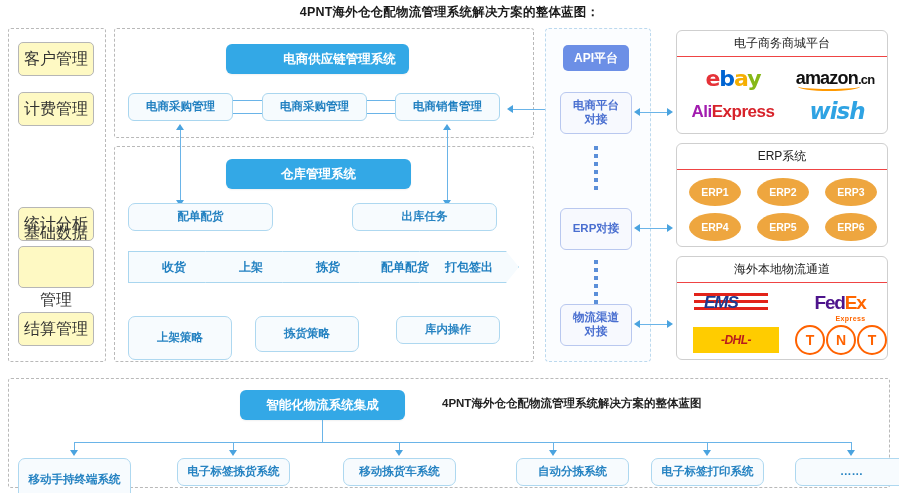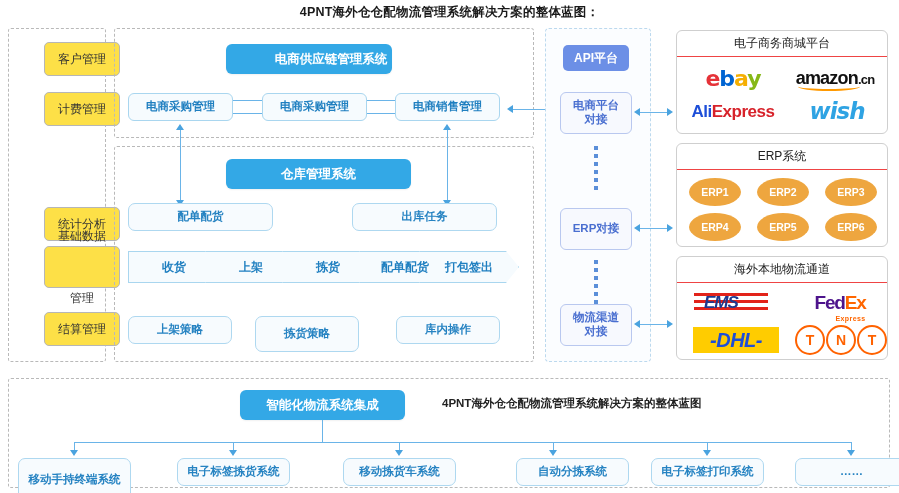--- a/index.html
+++ b/index.html
@@ -28,22 +28,22 @@
     position:absolute;border:1px dashed #bcd9ee;border-radius:4px;background:#fbfdff;
   }
 
   
   .gbox{
     position:absolute;box-sizing:border-box;
     display:flex;align-items:center;justify-content:center;text-align:center;
     line-height:1.18;
   }
   .sb-item{
-    border:1px solid #b6b6b6;border-radius:5px;background:#fde047;
-    font-size:12px;color:#333;margin-left:26px;
+    border:1px solid #b6b6b6;border-radius:5px;background:#fef9c3;
+    font-size:16px;color:#333;
   }
   .blue-head{
     background:#33a8e6;border-radius:6px;color:#fff;font-size:12.5px;font-weight:700;
     box-shadow:0 1px 2px rgba(0,0,0,.06);
   }
   .lite{
     background:#f6fbfe;border:1px solid #a9d6ef;border-radius:6px;
     color:#1f7fc0;font-size:11.5px;font-weight:700;
   }
   .lite2{
@@ -101,32 +101,32 @@
 
   
   .logo{position:absolute;display:flex;align-items:center;justify-content:center;}
   .ebay{font-size:22px;font-weight:700;letter-spacing:-1px;font-family:"DejaVu Sans",sans-serif;}
   .ebay .e{color:#e53238;}.ebay .b{color:#0064d2;}.ebay .a{color:#f5af02;}.ebay .y{color:#86b817;}
   .amazon{font-size:18px;font-weight:700;color:#111;letter-spacing:-.8px;position:relative;}
   .amazon .cn{font-size:13px;font-weight:700;}
   .amazon .smile{position:absolute;left:2px;bottom:-2px;width:62px;height:7px;
     border-bottom:2.5px solid #ff9900;border-radius:0 0 50% 50%;}
   .ali{font-size:17px;font-weight:700;letter-spacing:-.5px;}
-  .ali .o{color:#1d4ed8;}.ali .r{color:#d7222a;}
+  .ali .o{color:#a21caf;}.ali .r{color:#d7222a;}
   .wish{font-size:23px;font-weight:700;color:#2fa3e3;font-style:italic;letter-spacing:-1px;
     font-family:"DejaVu Sans",sans-serif;}
   .ems{position:relative;width:80px;height:26px;}
   .ems .bar{position:absolute;left:0;height:3px;background:#e2231a;}
   .ems .txt{position:absolute;left:10px;top:3px;font-size:17px;font-weight:700;
     font-style:italic;color:#1d3a8f;letter-spacing:-1px;}
   .fedex{font-size:19px;font-weight:700;letter-spacing:-1.2px;position:relative;}
   .fedex .fed{color:#4d148c;}.fedex .ex{color:#ff6600;}
   .fedex .sub{position:absolute;right:0;bottom:-8px;font-size:7px;color:#ff6600;font-weight:600;letter-spacing:.4px;}
   .dhl{width:86px;height:26px;background:#fc0;display:flex;align-items:center;justify-content:center;}
-  .dhl span{color:#1d4ed8;font-size:20px;font-weight:700;font-style:italic;letter-spacing:-.5px;}
+  .dhl span{color:#b91c1c;font-size:12px;font-weight:700;font-style:italic;letter-spacing:-.5px;}
   .tnt{display:flex;gap:1px;}
   .tnt b{width:26px;height:26px;border-radius:50%;border:2.5px solid #ff6200;color:#ff6200;
     font-size:14px;display:flex;align-items:center;justify-content:center;background:#fff;}
 
   .bottom-caption{
     position:absolute;font-size:11.5px;color:#222;font-weight:600;
   }
 </style>
 </head>
 <body>
@@ -141,21 +141,21 @@
   <div class="gbox sb-item" style="left:18px;top:92px;width:76px;height:34px;">计费管理</div>
   <div class="gbox sb-item" style="left:18px;top:207px;width:76px;height:34px;">统计分析</div>
   <div class="gbox sb-item" style="left:18px;top:246px;width:76px;height:42px;flex-direction:column;gap:48px;">
     <span>基础数据</span>
     <span>管理</span>
   </div>
   <div class="gbox sb-item" style="left:18px;top:312px;width:76px;height:34px;">结算管理</div>
 
   <div class="dashed" style="left:114px;top:28px;width:418px;height:108px;"></div>
 
-  <div class="gbox blue-head" style="left:226px;top:44px;width:166px;height:30px;padding-left:44px;">电商供应链管理系统</div>
+  <div class="gbox blue-head" style="left:226px;top:44px;width:183px;height:30px;padding-left:44px;">电商供应链管理系统</div>
 
   <div class="ln lnh" style="left:232px;top:100px;width:35px;"></div>
   <div class="ln lnh" style="left:365px;top:100px;width:35px;"></div>
   <div class="ln lnh" style="left:232px;top:113px;width:35px;"></div>
   <div class="ln lnh" style="left:365px;top:113px;width:35px;"></div>
 
   <div class="gbox lite" style="left:128px;top:93px;width:105px;height:28px;">电商采购管理</div>
   <div class="gbox lite" style="left:262px;top:93px;width:105px;height:28px;">电商采购管理</div>
   <div class="gbox lite" style="left:395px;top:93px;width:105px;height:28px;">电商销售管理</div>
 
@@ -173,21 +173,21 @@
 
   <div class="gbox lite2" style="left:128px;top:203px;width:145px;height:28px;">配单配货</div>
   <div class="gbox lite2" style="left:352px;top:203px;width:145px;height:28px;">出库任务</div>
 
   <div class="chev first" style="left:128px;top:251px;width:92px;">收货</div>
   <div class="chev" style="left:205px;top:251px;width:92px;">上架</div>
   <div class="chev" style="left:282px;top:251px;width:92px;">拣货</div>
   <div class="chev" style="left:359px;top:251px;width:92px;">配单配货</div>
   <div class="chev" style="left:419px;top:251px;width:100px;">打包签出</div>
 
-  <div class="gbox lite2" style="left:128px;top:316px;width:104px;height:28px;">上架策略</div>
+  <div class="gbox lite2" style="left:128px;top:316px;width:104px;height:44px;">上架策略</div>
   <div class="gbox lite2" style="left:255px;top:316px;width:104px;height:36px;">拣货策略</div>
   <div class="gbox lite2" style="left:396px;top:316px;width:104px;height:28px;">库内操作</div>
 
   <div class="ln lnh" style="left:512px;top:109px;width:40px;"></div>
   <div class="arw arw-lf" style="left:507px;top:105px;"></div>
   <div class="arw arw-rt" style="left:549px;top:105px;"></div>
 
   <div class="dashed-blue" style="left:545px;top:28px;width:104px;height:332px;"></div>
 
   <div class="gbox api-head" style="left:563px;top:45px;width:66px;height:26px;">API平台</div>

